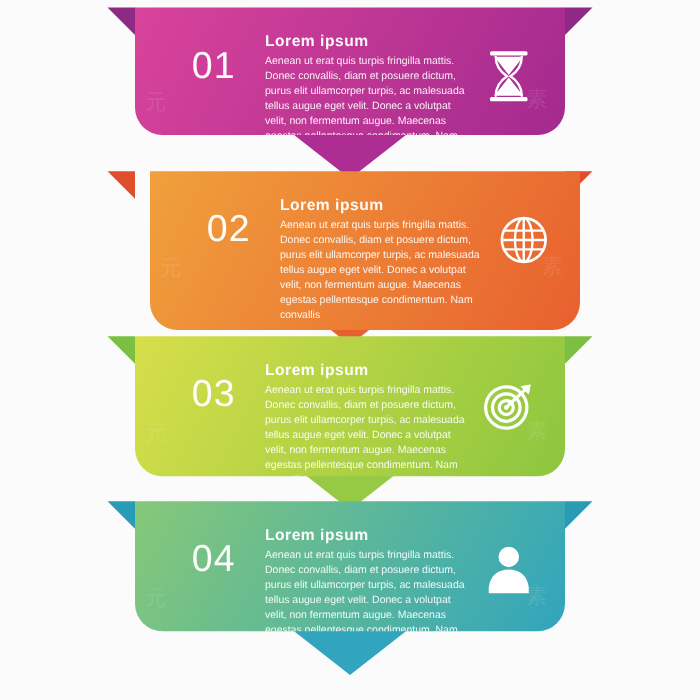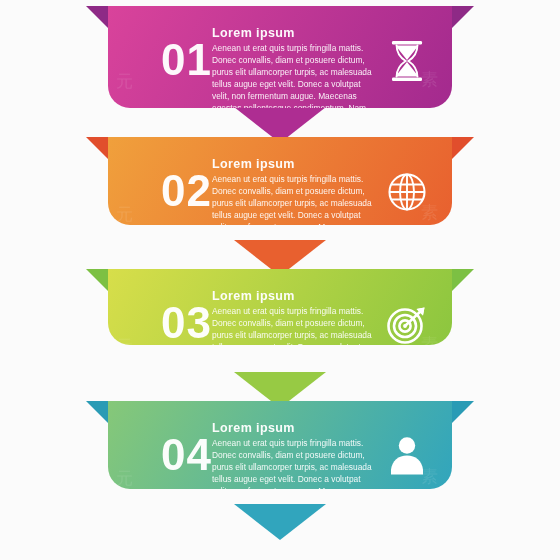--- a/index.html
+++ b/index.html
@@ -79,28 +79,28 @@
     position: relative;
     display: flex;
     align-items: flex-start;
     box-sizing: border-box;
     padding: 16px 14px 18px 22px;
     height: 100%;
   }
 
   .num {
     color: #ffffff;
-    font-size: 44px;
-    font-weight: 700;
+    font-size: 30px;
+    font-weight: 400;
     line-height: 1;
     letter-spacing: 1px;
     flex: 0 0 auto;
     width: 82px;
     padding-top: 16px;
-    text-align: right;
+    text-align: center;
     font-family: "Liberation Sans", sans-serif;
     opacity: 0.97;
   }
 
   .txt {
     flex: 1 1 auto;
     padding-top: 4px;
     padding-right: 4px;
   }
 
@@ -172,21 +172,21 @@
           </div>
         </div>
         <span class="wm" style="left: 8px; top: 64px;">元</span>
         <span class="wm" style="right: 14px; top: 62px;">素</span>
       </div>
     </div>
     <div class="banner" style="top: 137px;">
       <div class="wing wing-left" style="border-right-color: rgb(225, 78, 44);"></div>
       <div class="wing wing-right" style="border-left-color: rgb(225, 78, 44);"></div>
       <div class="tail" style="top: 103px; border-top-color: rgb(232, 96, 47);"></div>
-      <div class="card" style="height: 88px; background: linear-gradient(118deg, rgb(240, 160, 60) 0%, rgb(232, 96, 47) 100%);">
+      <div class="card" style="height: 127px; background: linear-gradient(118deg, rgb(240, 160, 60) 0%, rgb(232, 96, 47) 100%); margin-left: 12px;">
         <div class="card-inner">
           <div class="num">02</div>
           <div class="txt">
             <h3>Lorem ipsum</h3>
             <p>Aenean ut erat quis turpis fringilla mattis. Donec convallis, diam et posuere dictum, purus elit ullamcorper turpis, ac malesuada tellus augue eget velit. Donec a volutpat velit, non fermentum augue. Maecenas egestas pellentesque condimentum. Nam convallis</p>
           </div>
           <div class="icon-wrap">
             <svg width="44" height="46" viewBox="0 0 44 46" fill="none">
               <circle cx="22" cy="23" r="17.5" stroke="#ffffff" stroke-width="2.1" fill="none"></circle>
               <ellipse cx="22" cy="23" rx="7" ry="17.5" stroke="#ffffff" stroke-width="1.9" fill="none"></ellipse>
@@ -198,21 +198,21 @@
           </div>
         </div>
         <span class="wm" style="left: 8px; top: 66px;">元</span>
         <span class="wm" style="right: 14px; top: 64px;">素</span>
       </div>
     </div>
     <div class="banner" style="top: 269px;">
       <div class="wing wing-left" style="border-right-color: rgb(124, 192, 67);"></div>
       <div class="wing wing-right" style="border-left-color: rgb(124, 192, 67);"></div>
       <div class="tail" style="top: 103px; border-top-color: rgb(151, 202, 68);"></div>
-      <div class="card" style="height: 76px; background: linear-gradient(118deg, rgb(215, 222, 74) 0%, rgb(140, 198, 63) 100%);">
+      <div class="card" style="height: 112px; background: linear-gradient(118deg, rgb(215, 222, 74) 0%, rgb(140, 198, 63) 100%);">
         <div class="card-inner">
           <div class="num">03</div>
           <div class="txt">
             <h3>Lorem ipsum</h3>
             <p>Aenean ut erat quis turpis fringilla mattis. Donec convallis, diam et posuere dictum, purus elit ullamcorper turpis, ac malesuada tellus augue eget velit. Donec a volutpat velit, non fermentum augue. Maecenas egestas pellentesque condimentum. Nam convallis</p>
           </div>
           <div class="icon-wrap">
             <svg width="44" height="46" viewBox="0 0 44 46" fill="none">
               <circle cx="20" cy="25" r="16.5" stroke="#ffffff" stroke-width="2.6" fill="none"></circle>
               <circle cx="20" cy="25" r="11" stroke="#ffffff" stroke-width="2.6" fill="none"></circle>
@@ -225,21 +225,21 @@
           </div>
         </div>
         <span class="wm" style="left: 8px; top: 66px;">元</span>
         <span class="wm" style="right: 14px; top: 64px;">素</span>
       </div>
     </div>
     <div class="banner" style="top: 401px;">
       <div class="wing wing-left" style="border-right-color: rgb(42, 155, 181);"></div>
       <div class="wing wing-right" style="border-left-color: rgb(42, 155, 181);"></div>
       <div class="tail" style="top: 103px; border-top-color: rgb(49, 165, 189);"></div>
-      <div class="card" style="height: 88px; background: linear-gradient(118deg, rgb(134, 200, 120) 0%, rgb(49, 165, 189) 100%);">
+      <div class="card" style="height: 104px; background: linear-gradient(118deg, rgb(134, 200, 120) 0%, rgb(49, 165, 189) 100%);">
         <div class="card-inner">
           <div class="num">04</div>
           <div class="txt">
             <h3>Lorem ipsum</h3>
             <p>Aenean ut erat quis turpis fringilla mattis. Donec convallis, diam et posuere dictum, purus elit ullamcorper turpis, ac malesuada tellus augue eget velit. Donec a volutpat velit, non fermentum augue. Maecenas egestas pellentesque condimentum. Nam convallis</p>
           </div>
           <div class="icon-wrap">
             <svg width="44" height="46" viewBox="0 0 44 46" fill="none">
               <circle cx="22" cy="12.5" r="8.2" fill="#ffffff"></circle>
               <path d="M22 22.5 C13.5 22.5 7 27.5 6 36.8 L6 41.5 L38 41.5 L38 36.8 C37 27.5 30.5 22.5 22 22.5 Z" fill="#ffffff"></path>

